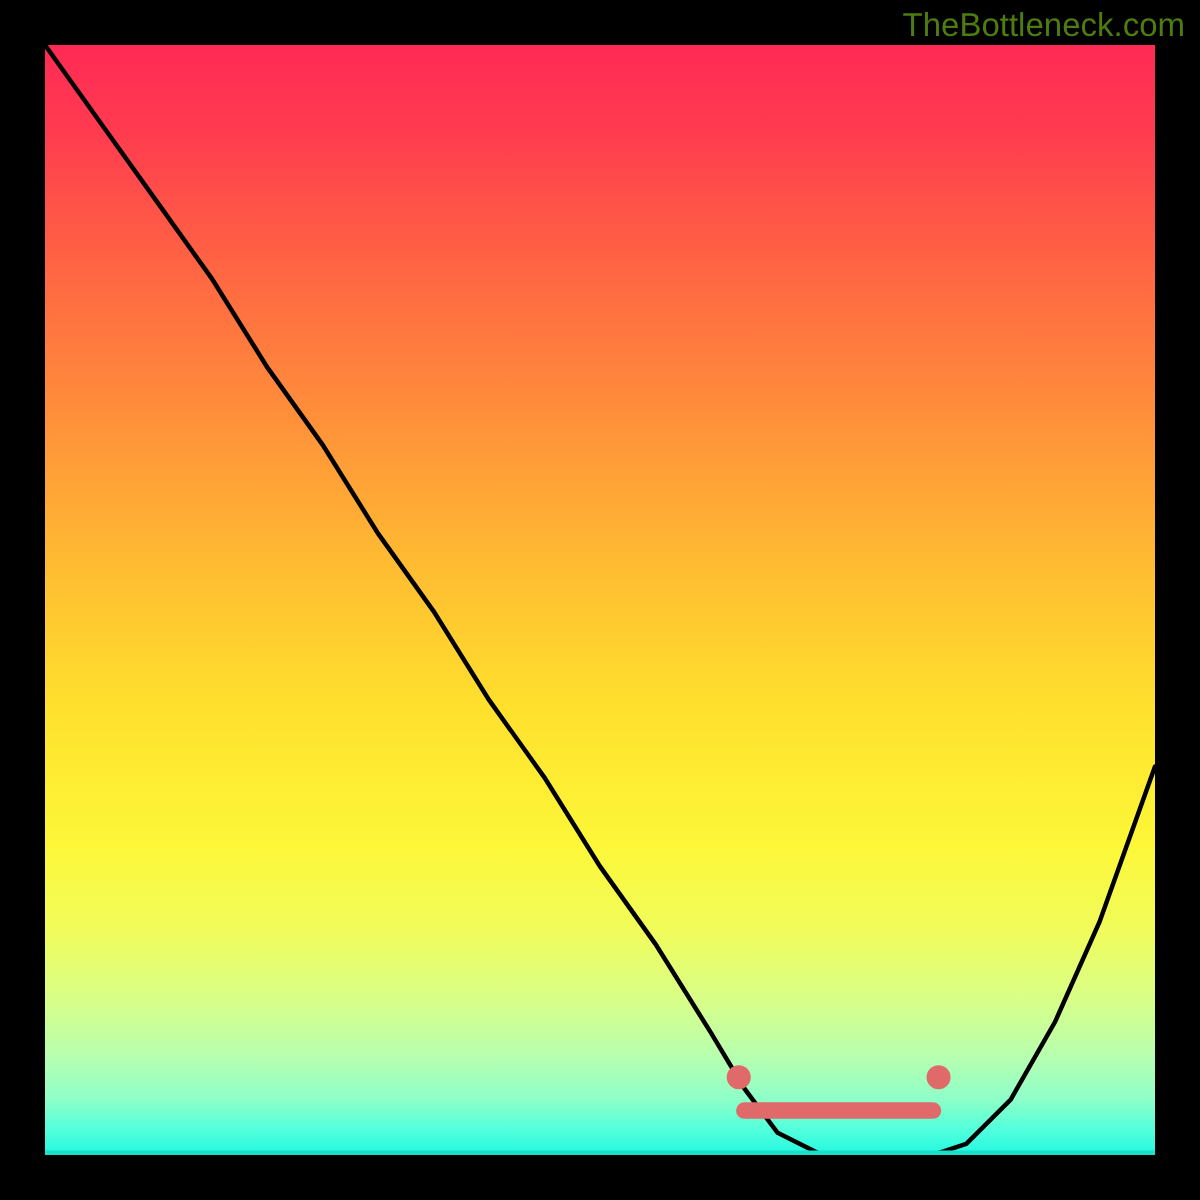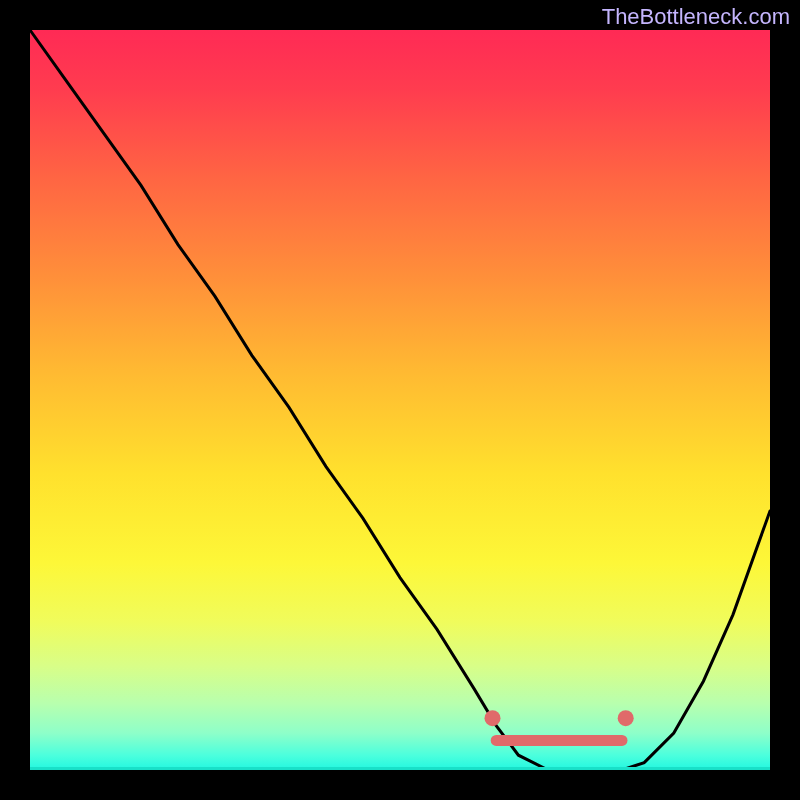--- a/index.html
+++ b/index.html
@@ -13,21 +13,21 @@
   .outer {
     width: 800px;
     height: 800px;
     background: #000;
     position: relative;
   }
   .watermark {
     position: absolute;
     top: 4px;
     right: 10px;
-    color: #c4b5fd;
+    color: #4d7c0f;
     font-family: Arial, Helvetica, sans-serif;
     font-size: 22px;
     font-weight: 400;
     letter-spacing: 0px;
   }
   .plot-frame {
     position: absolute;
     left: 30px;
     top: 30px;
     width: 740px;

